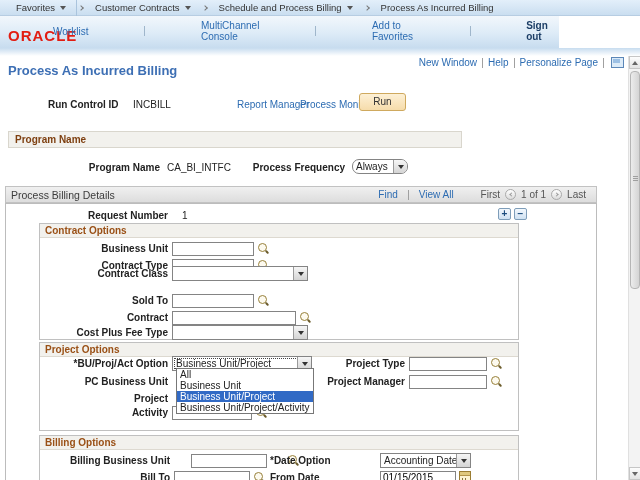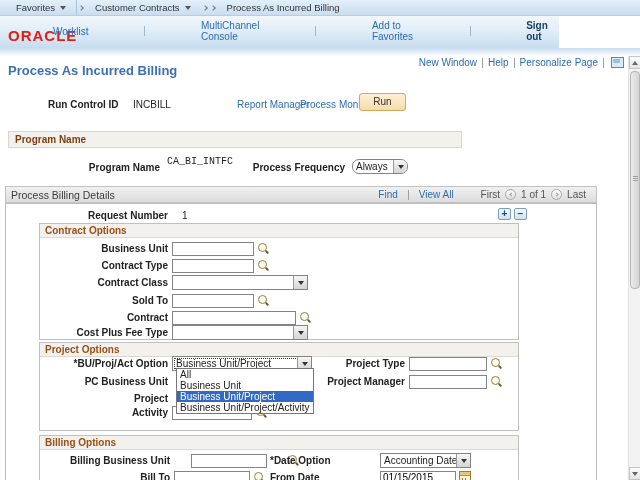--- a/index.html
+++ b/index.html
@@ -47,21 +47,21 @@
   .link-monitor { position:absolute; left:300px; top:99px; color:#2d6cb2; cursor:pointer; }
   .run-btn { position:absolute; left:359px; top:93px; width:47px; height:18px;
              background:linear-gradient(#fdf0d5,#f6dcab); border:1px solid #cfa95e; border-radius:3px;
              font-size:10px; color:#333; text-align:center; line-height:16px; cursor:pointer; }
 
   
   .program-bar { position:absolute; left:8px; top:131px; width:454px; height:17px;
                  background:#f2f1ed; border:1px solid #d9d6cd; font-weight:bold; color:#7e3f10;
                  line-height:15px; padding-left:6px; }
   .prog-label { position:absolute; left:58px; top:162px; width:102px; text-align:right; font-weight:bold; }
-  .prog-value { position:absolute; left:167px; top:156px;font-family:Liberation Mono, monospace; }
+  .prog-value { position:absolute; left:167px; top:162px; }
   .freq-label { position:absolute; left:225px; top:162px; width:120px; text-align:right; font-weight:bold; }
   .freq-select { position:absolute; left:348px; top:159px; width:56px;border-radius:7px; }
 
   
   .tin { height:14px; border:1px solid #848484; font-size:10px; padding:0 2px;
          font-family:"Liberation Sans",sans-serif; margin-left:4px; background:#fff; }
   .w82{width:82px;} .w124{width:124px;} .w78{width:78px;} .w80{width:80px;} .w76{width:76px;}
   .sel { height:15px; border:1px solid #848484; background:#fff; position:relative;
          font-size:10px; line-height:13px; padding:0 16px 0 3px; margin-left:4px;
          white-space:nowrap; overflow:hidden; cursor:default; }
@@ -151,20 +151,24 @@
     <div class="crumb divided">
       <span>Favorites</span>
       <span class="caret"></span>
     </div>
     <span class="chev"></span>
     <div class="crumb">
       <span>Customer Contracts</span>
       <span class="caret"></span>
     </div>
     <span class="chev"></span>
+    <div class="crumb">
+      <span>Schedule and Process Billing</span>
+      <span class="caret"></span>
+    </div>
     <span class="chev"></span>
     <div class="crumb">
       <span>Process As Incurred Billing</span>
     </div>
   </div>
 
   <div class="banner">
     <span class="logo">ORACLE</span>
     <div class="banner-links">
       <span class="blink">Home</span>
@@ -238,21 +242,21 @@
       <div class="frow" style="top:17px;">
         <span class="flabel">Business Unit</span>
         <input class="tin w82" style="">
         <span class="mag"></span>
       </div>
       <div class="frow" style="top:34px;">
         <span class="flabel">Contract Type</span>
         <input class="tin w82" style="">
         <span class="mag"></span>
       </div>
-      <div class="frow" style="top:51px;align-items:center;">
+      <div class="frow" style="top:42px;align-items:center;">
         <span class="flabel">Contract Class</span>
         <div class="sel w136">
           <span></span>
           <span class="sel-btn">
               <span class="tri-down"></span>
             </span>
         </div>
       </div>
       <div class="frow" style="top:69px;">
         <span class="flabel">Sold To</span>

